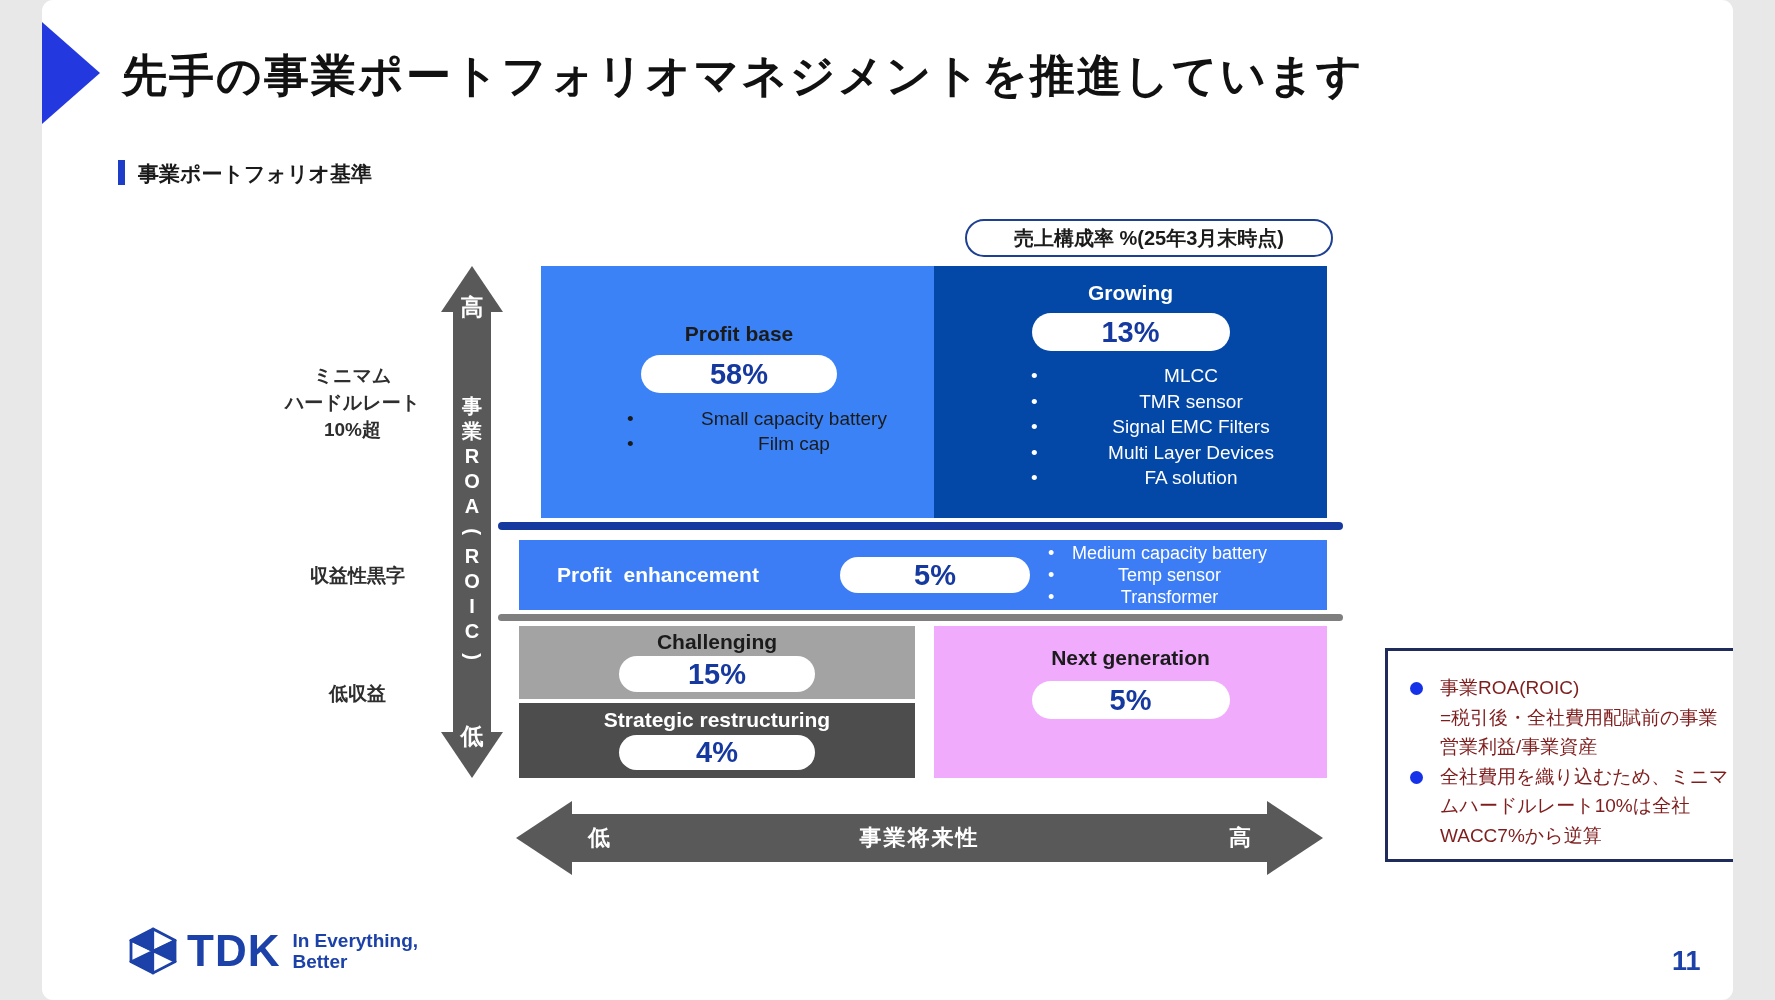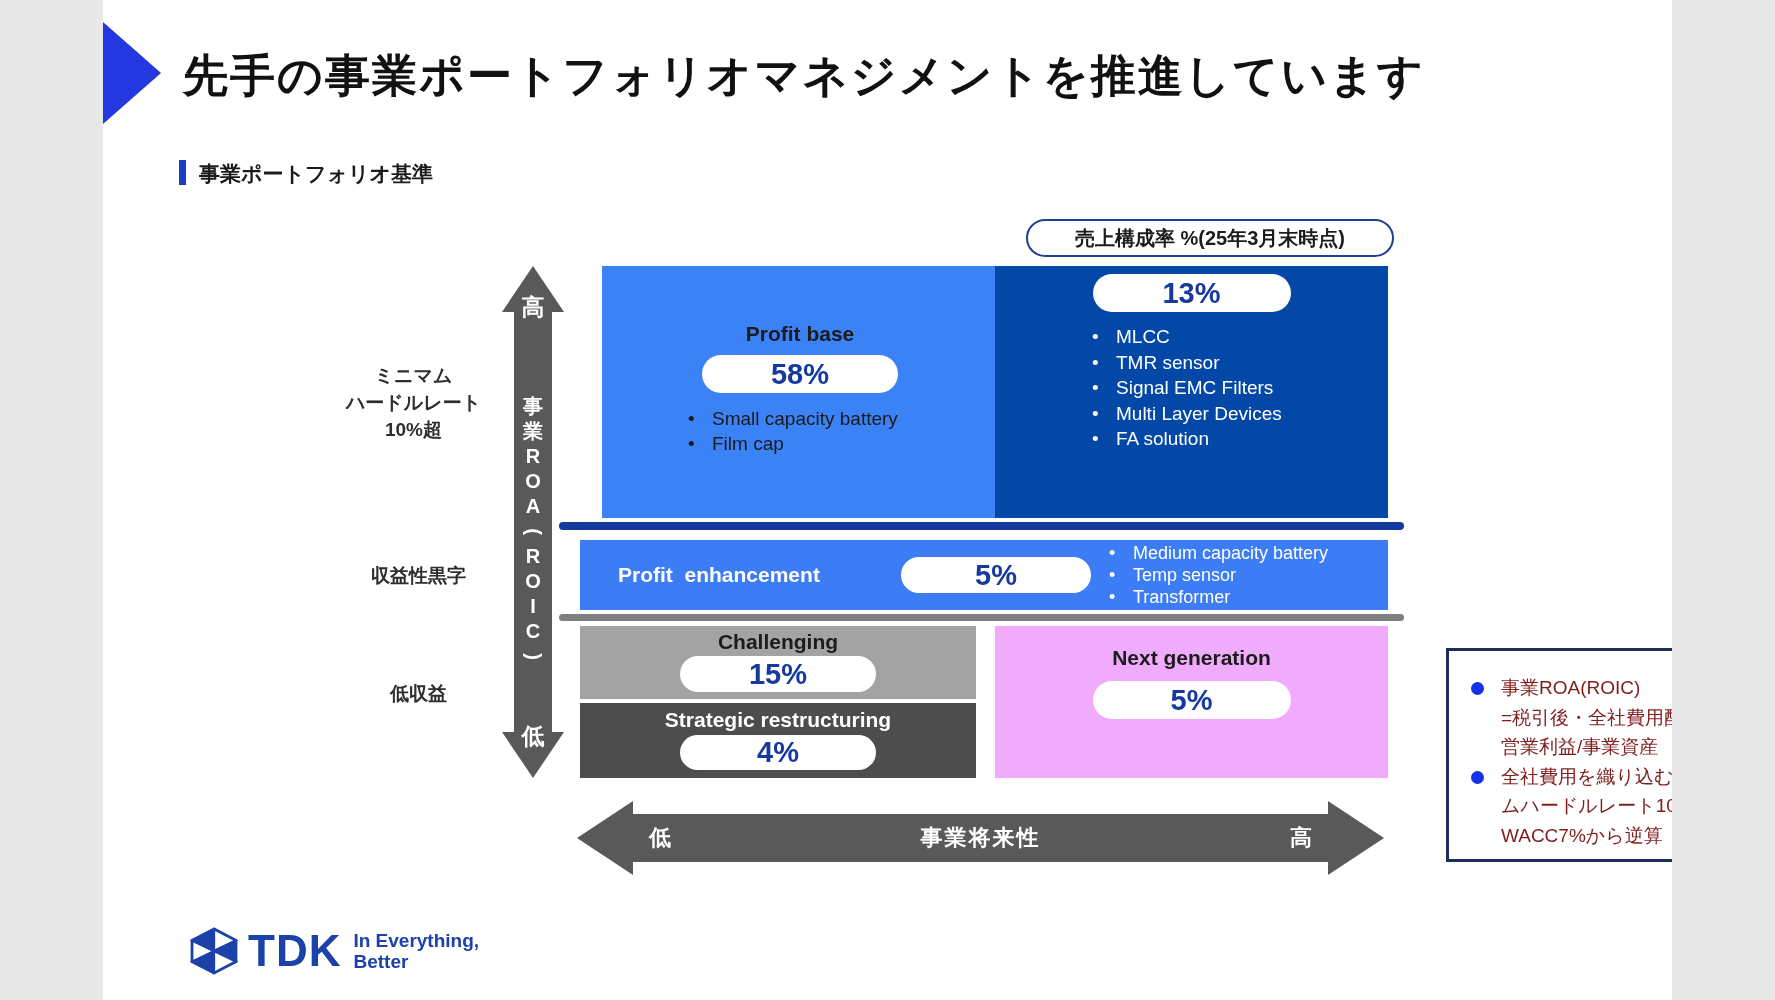--- a/index.html
+++ b/index.html
@@ -1,20 +1,21 @@
 <!DOCTYPE html>
 <html><head>
 <meta charset="utf-8">
 <style>
   * { margin:0; padding:0; box-sizing:border-box; }
   html,body { background:#e8e8e8; }
   .slide {
-    position:relative; width:1569px; height:1000px; background:#ffffff;
+    position:relative; width:1691px; height:1000px; background:#ffffff;
     font-family:"Liberation Sans","DejaVu Sans",sans-serif; overflow:hidden;
     margin:0 auto;
+    border-radius:11px;
   }
   
   .title-chevron { position:absolute; left:0; top:22px; width:58px; height:102px;
     background:#2438DF; -webkit-clip-path:polygon(0 0,100% 50%,0 100%); clip-path:polygon(0 0,100% 50%,0 100%); }
   .page-title { position:absolute; left:80px; top:46px; font-size:45px; font-weight:bold;
     color:#111; letter-spacing:2px; white-space:nowrap; }
   .subtitle-bar { position:absolute; left:76px; top:160px; width:7px; height:25px; background:#1D3CC8; }
   .subtitle { position:absolute; left:96px; top:160px; font-size:21px; font-weight:bold; color:#1b1b1b; }
   
   .ratio-pill { position:absolute; left:923px; top:219px; width:368px; height:38px;
@@ -59,21 +60,21 @@
   .q-profit-base .pct-pill { margin-top:9px; }
   .q-growing .q-title { margin-top:15px; }
   .q-growing .pct-pill { margin-top:8px; width:198px; }
   .q-challenging .q-title { margin-top:4px; }
   .q-challenging .pct-pill { margin-top:2px; height:36px; }
   .q-strategic .q-title { margin-top:5px; }
   .q-strategic .pct-pill { margin-top:3px; height:35px; }
   .q-nextgen .q-title { margin-top:20px; }
   .q-nextgen .pct-pill { margin-top:11px; width:198px; }
   
-  .blist { list-style:none; }
+  .blist { list-style:none;text-align:center; }
   .blist li { position:relative; font-size:19px; line-height:25px; }
   .blist li::before { content:"•"; position:absolute; left:-24px; }
   .q-profit-base .blist { margin-top:13px; padding-left:110px; color:#1b1b1b; }
   .q-growing .blist { margin-top:12px; padding-left:121px; color:#ffffff; line-height:25px; }
   .q-growing .blist li { line-height:25.5px; }
   
   .q-band { display:flex; align-items:center; }
   .q-band .q-title { position:absolute; left:38px; top:0; height:70px; display:flex;
     align-items:center; white-space:pre; }
   .q-band .pct-pill { position:absolute; left:321px; top:17px; width:190px; height:36px; margin:0; }
@@ -153,20 +154,21 @@
   <div class="quad q-profit-base">
     <div class="q-title">Profit base</div>
     <div class="pct-pill">58%</div>
     <ul class="blist">
       <li>Small capacity battery</li>
       <li>Film cap</li>
     </ul>
   </div>
 
   <div class="quad q-growing">
+    <div class="q-title">Growing</div>
     <div class="pct-pill">13%</div>
     <ul class="blist">
       <li>MLCC</li>
       <li>TMR sensor</li>
       <li>Signal EMC Filters</li>
       <li>Multi Layer Devices</li>
       <li>FA solution</li>
     </ul>
   </div>
 

